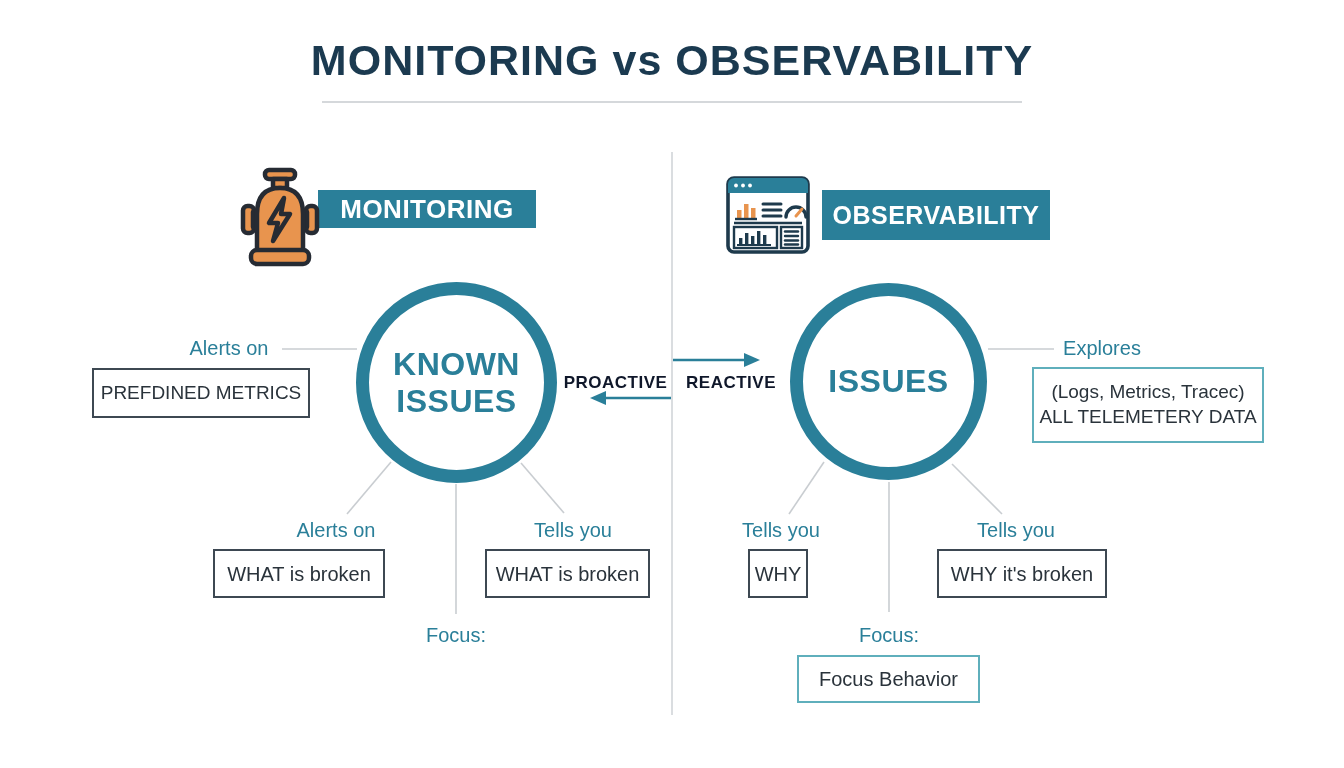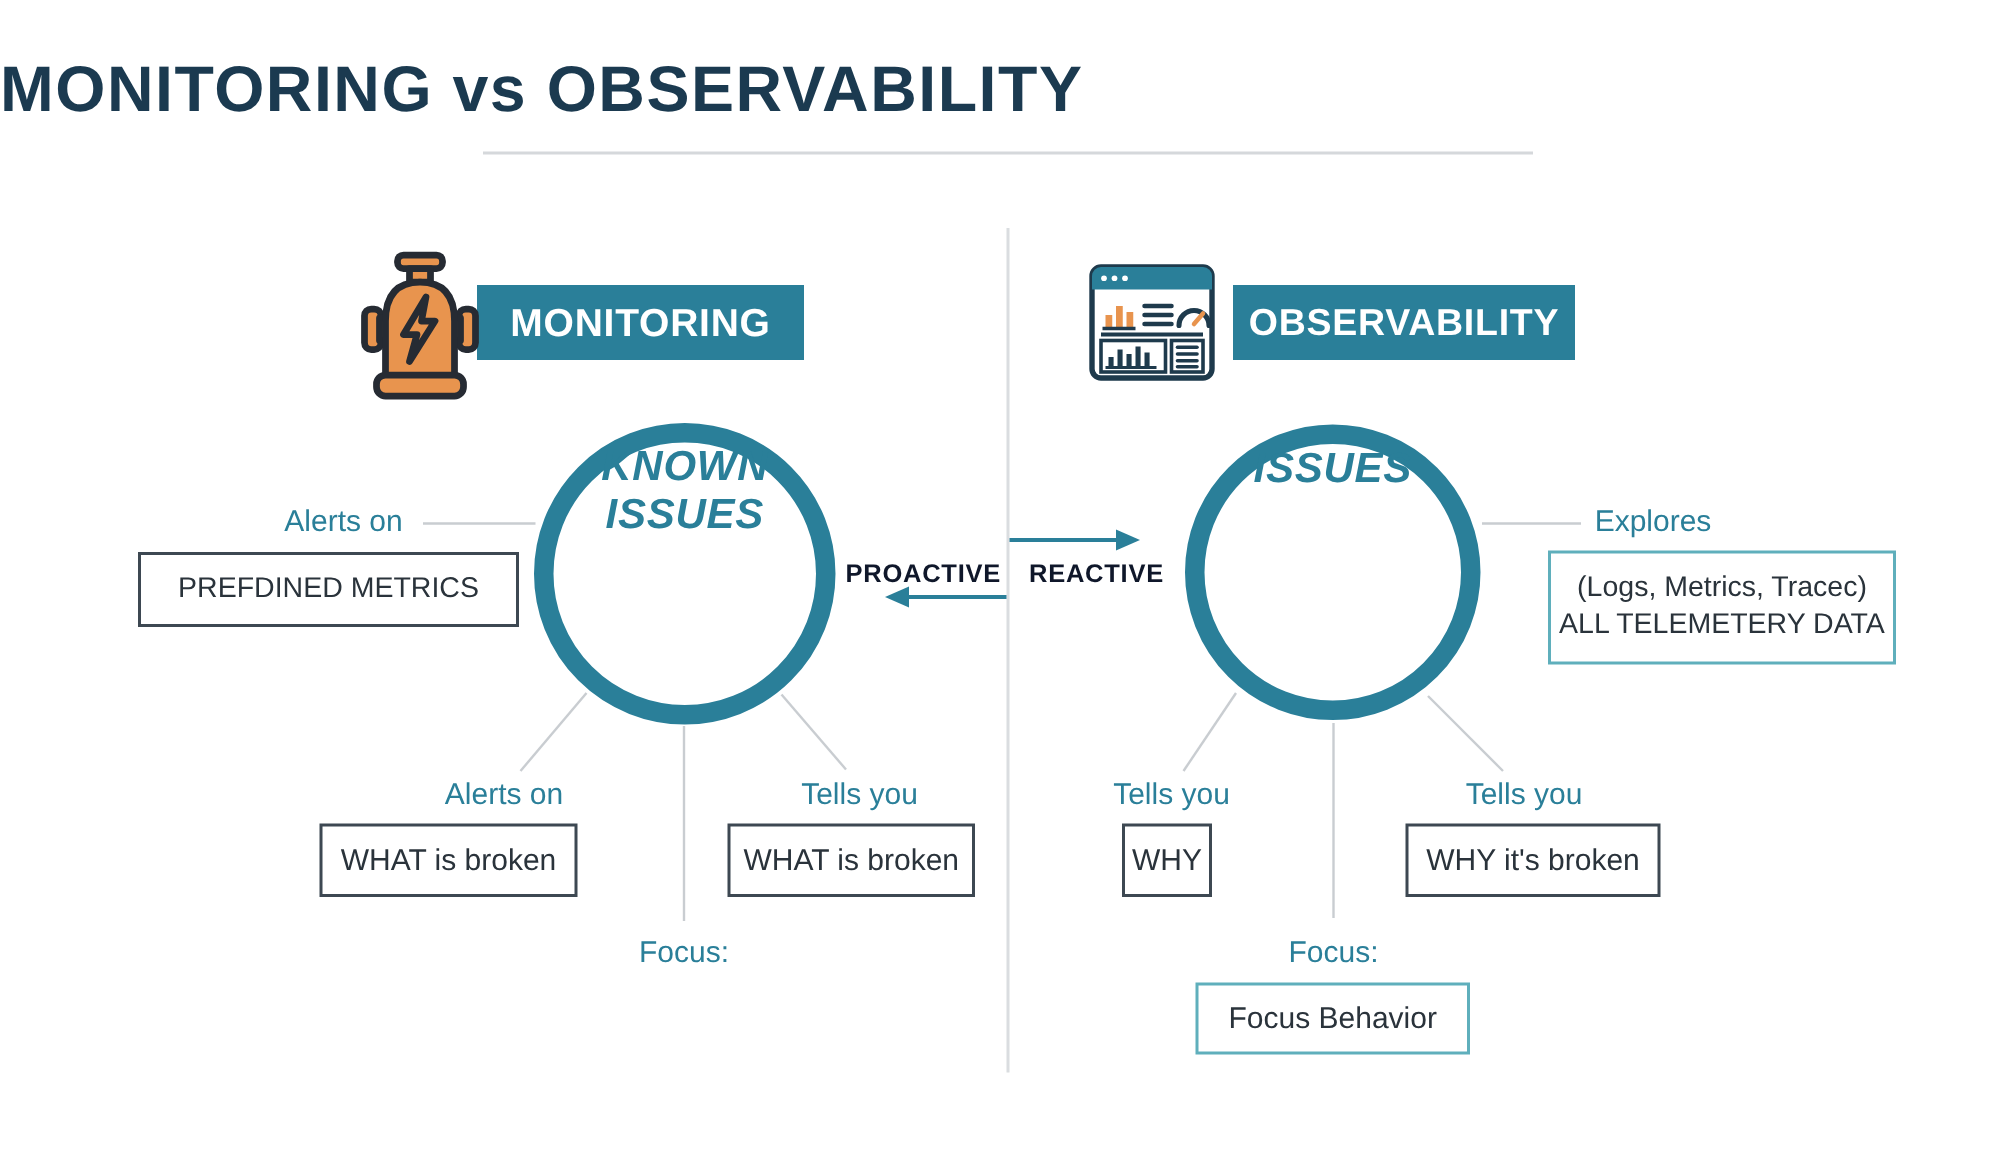--- a/index.html
+++ b/index.html
@@ -2,36 +2,36 @@
 <html><head>
 <meta charset="utf-8">
 <style>
   html,body{margin:0;padding:0;background:#e8e8e8;}
   .canvas{
     position:relative;width:1344px;height:768px;background:#ffffff;
     font-family:"Liberation Sans","DejaVu Sans",sans-serif;overflow:hidden;
   }
   .abs{position:absolute;}
   .page-title{
-    left:0;top:36px;width:1344px;
+    left:0;top:36px;width:1344px;text-align:center;
     font-size:43px;font-weight:800;letter-spacing:1px;color:#1b3a50;
   }
   .title-underline{left:322px;top:101px;width:700px;height:2px;background:#d5d8db;}
   .v-divider{left:671px;top:152px;width:2px;height:563px;background:#dadde0;}
   .header-band{
     background:#2a7f99;color:#ffffff;display:flex;align-items:center;justify-content:center;
     font-weight:800;letter-spacing:0.5px;
   }
-  .band-left{left:318px;top:190px;width:218px;height:50px;font-size:26px;}
+  .band-left{left:318px;top:190px;width:218px;height:38px;font-size:26px;}
   .band-right{left:822px;top:190px;width:228px;height:50px;font-size:25px;}
   .circle{
     border:13px solid #2a7f99;border-radius:50%;background:#ffffff;
-    display:flex;flex-direction:column;align-items:center;justify-content:flex-start;
-    color:#2a7f99;font-weight:800;font-size:28px;line-height:1.15;letter-spacing:0.5px;
-    text-align:center;box-sizing:border-box;z-index:2;font-style:italic;
+    display:flex;flex-direction:column;align-items:center;justify-content:center;
+    color:#2a7f99;font-weight:800;font-size:32px;line-height:1.15;letter-spacing:0.5px;
+    text-align:center;box-sizing:border-box;z-index:2;
   }
   .circle-left{left:356px;top:282px;width:201px;height:201px;}
   .circle-right{left:790px;top:283px;width:197px;height:197px;}
   .teal-label{
     color:#2a7f99;font-size:20px;font-weight:400;text-align:center;z-index:3;
   }
   .box{
     background:#ffffff;border:2px solid #3d4852;box-sizing:border-box;
     display:flex;flex-direction:column;align-items:center;justify-content:center;
     color:#2a333b;font-size:20px;font-weight:500;text-align:center;line-height:1.3;z-index:3;
@@ -144,21 +144,21 @@
     <span>ISSUES</span>
   </div>
   <div class="abs circle circle-right">
     <span>ISSUES</span>
   </div>
 
   <div class="abs mid-label" style="left:558px;top:373px;width:115px;">PROACTIVE</div>
   <div class="abs mid-label" style="left:686px;top:373px;width:90px;">REACTIVE</div>
 
   <div class="abs teal-label" style="left:176px;top:337px;width:106px;">Alerts on</div>
-  <div class="abs box" style="left:92px;top:368px;width:254px;height:50px;font-size:19px;">
+  <div class="abs box" style="left:92px;top:368px;width:218px;height:50px;font-size:19px;">
     <span>PREFDINED METRICS</span>
   </div>
 
   <div class="abs teal-label" style="left:286px;top:519px;width:100px;">Alerts on</div>
   <div class="abs box" style="left:213px;top:549px;width:172px;height:49px;">
     <span>WHAT is broken</span>
   </div>
 
   <div class="abs teal-label" style="left:523px;top:519px;width:100px;">Tells you</div>
   <div class="abs box" style="left:485px;top:549px;width:165px;height:49px;">

